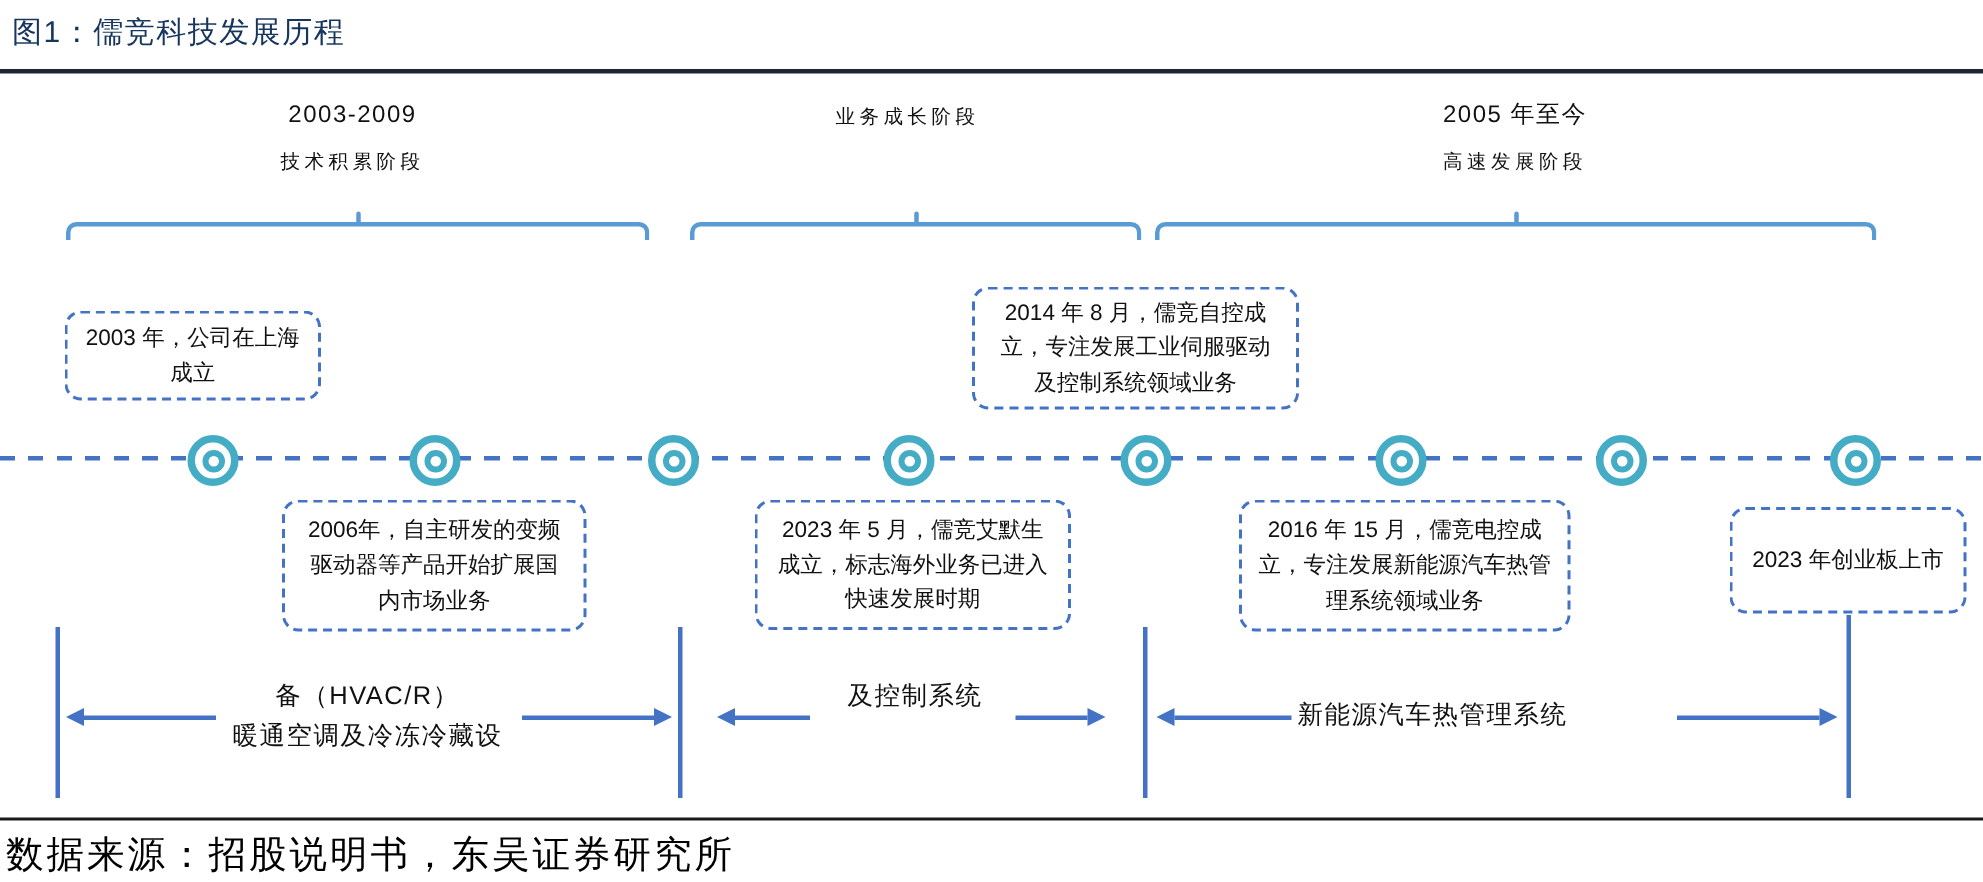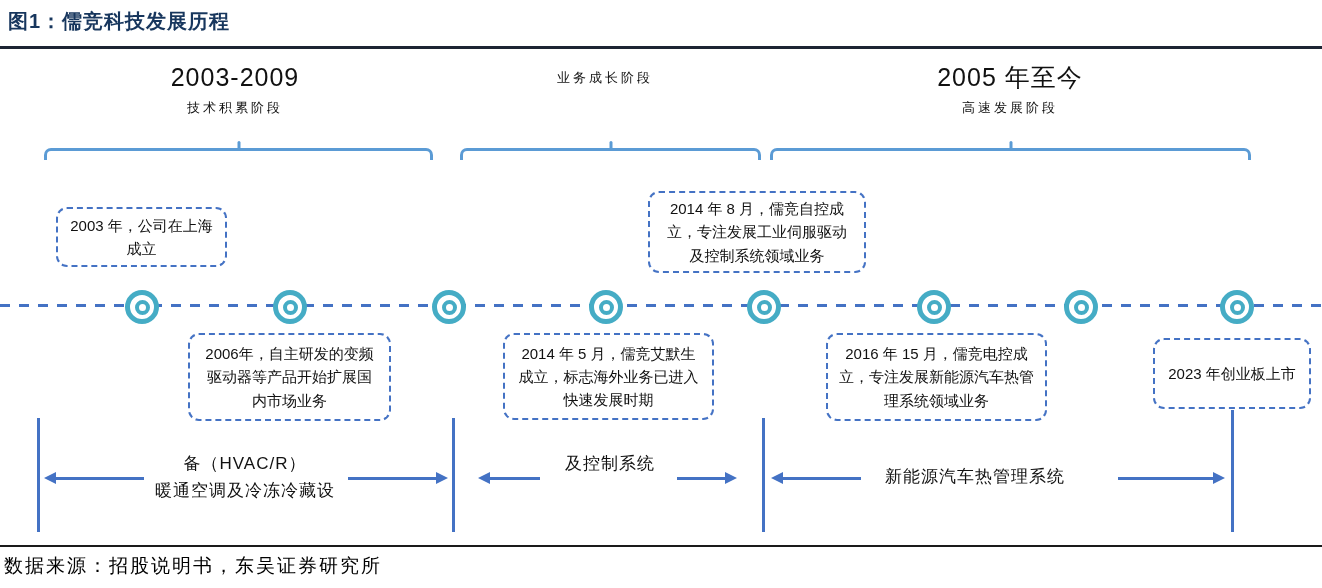--- a/index.html
+++ b/index.html
@@ -1,25 +1,25 @@
 <!DOCTYPE html>
 <html><head>
 <meta charset="utf-8">
 <style>
   html,body{margin:0;padding:0;background:#fff;}
   body{font-family:"Liberation Sans","DejaVu Sans",sans-serif;}
   .stage{position:relative;width:1322px;height:588px;background:#fff;overflow:hidden;}
 
-  .title{position:absolute;left:8px;top:8px;font-size:20px;font-weight:bold;color:#17365D;letter-spacing:1px;}
+  .title{position:absolute;left:8px;top:8px;font-size:20px;font-weight:normal;color:#17365D;letter-spacing:1px;}
   .rule{position:absolute;left:0;width:1322px;}
   .top-rule{top:46px;height:3px;background:#1d2433;}
   .bottom-rule{top:545px;height:2px;background:#1a1a1a;}
 
   .phase{position:absolute;top:62px;width:300px;text-align:center;color:#111;}
-  .phase-years{font-size:25px;line-height:30px;letter-spacing:1px;}
+  .phase-years{font-size:16px;line-height:30px;letter-spacing:1px;}
   .phase-name{font-size:13px;line-height:32px;letter-spacing:3px;}
 
   .bracket{position:absolute;top:148px;height:9px;border-top:3px solid #5B9BD5;
            border-left:3px solid #5B9BD5;border-right:3px solid #5B9BD5;
            border-radius:7px 7px 0 0;}
   .bracket .tick{position:absolute;left:50%;top:-10px;width:3px;height:8px;background:#5B9BD5;
                  transform:translateX(-50%);border-radius:2px;}
 
   .timeline-dash{position:absolute;left:0;top:304px;width:1322px;height:3px;
      background:repeating-linear-gradient(90deg,#4472C4 0 10px,transparent 10px 19px);}
@@ -37,21 +37,21 @@
   .vline{position:absolute;width:3px;background:#4472C4;}
 
   .seg-label{position:absolute;text-align:center;color:#111;font-size:17px;line-height:27px;letter-spacing:1px;}
 
   .arrow{position:absolute;height:3px;background:#4472C4;top:477px;}
   .arrow.right::after{content:"";position:absolute;right:-12px;top:-5px;width:0;height:0;
       border-left:12px solid #4472C4;border-top:6.5px solid transparent;border-bottom:6.5px solid transparent;}
   .arrow.left::before{content:"";position:absolute;left:-12px;top:-5px;width:0;height:0;
       border-right:12px solid #4472C4;border-top:6.5px solid transparent;border-bottom:6.5px solid transparent;}
 
-  .source{position:absolute;left:4px;top:553px;font-size:19px;color:#000;letter-spacing:2px;}
+  .source{position:absolute;left:4px;top:553px;font-size:25px;color:#000;letter-spacing:2px;}
 </style>
 </head>
 <body>
 
 <div class="stage">
 
   <div class="title">图1：儒竞科技发展历程</div>
   <div class="rule top-rule"></div>
 
   <div class="phase" style="left:85px">
@@ -96,25 +96,25 @@
   <div class="marker" style="left:917px">
       <div class="marker-inner"></div>
     </div>
   <div class="marker" style="left:1064px">
       <div class="marker-inner"></div>
     </div>
   <div class="marker" style="left:1220px">
       <div class="marker-inner"></div>
     </div>
 
-  <div class="event-box" style="left:56px;top:207px;width:171px;height:60px">2003 年，公司在上海成立</div>
+  <div class="event-box" style="left:43px;top:207px;width:171px;height:60px">2003 年，公司在上海成立</div>
   <div class="event-box" style="left:648px;top:191px;width:218px;height:82px">2014 年 8 月，儒竞自控成立，专注发展工业伺服驱动及控制系统领域业务</div>
 
   <div class="event-box" style="left:188px;top:333px;width:203px;height:88px">2006年，自主研发的变频驱动器等产品开始扩展国内市场业务</div>
-  <div class="event-box" style="left:503px;top:333px;width:211px;height:87px">2014 年 5 月，儒竞艾默生成立，标志海外业务已进入快速发展时期</div>
+  <div class="event-box" style="left:503px;top:333px;width:211px;height:87px">2023 年 5 月，儒竞艾默生成立，标志海外业务已进入快速发展时期</div>
   <div class="event-box" style="left:826px;top:333px;width:221px;height:88px">2016 年 15 月，儒竞电控成立，专注发展新能源汽车热管理系统领域业务</div>
   <div class="event-box" style="left:1153px;top:338px;width:158px;height:71px">2023 年创业板上市</div>
 
   <div class="vline" style="left:37px;top:418px;height:114px"></div>
   <div class="vline" style="left:452px;top:418px;height:114px"></div>
   <div class="vline" style="left:762px;top:418px;height:114px"></div>
   <div class="vline" style="left:1231px;top:410px;height:122px"></div>
 
   <div class="arrow left" style="left:56px;width:88px"></div>
   <div class="arrow right" style="left:348px;width:88px"></div>
@@ -123,20 +123,20 @@
   <div class="arrow left" style="left:783px;width:78px"></div>
   <div class="arrow right" style="left:1118px;width:95px"></div>
 
   <div class="seg-label" style="left:115px;top:450px;width:260px">
     <div>备（HVAC/R）</div>
     <div>暖通空调及冷冻冷藏设</div>
   </div>
   <div class="seg-label" style="left:500px;top:450px;width:220px">
     <div>及控制系统</div>
   </div>
-  <div class="seg-label" style="left:810px;top:463px;width:330px">
+  <div class="seg-label" style="left:790px;top:463px;width:330px">
     <div>新能源汽车热管理系统</div>
   </div>
 
   <div class="rule bottom-rule"></div>
   <div class="source">数据来源：招股说明书，东吴证券研究所</div>
 
 </div>
 
 </body></html>

